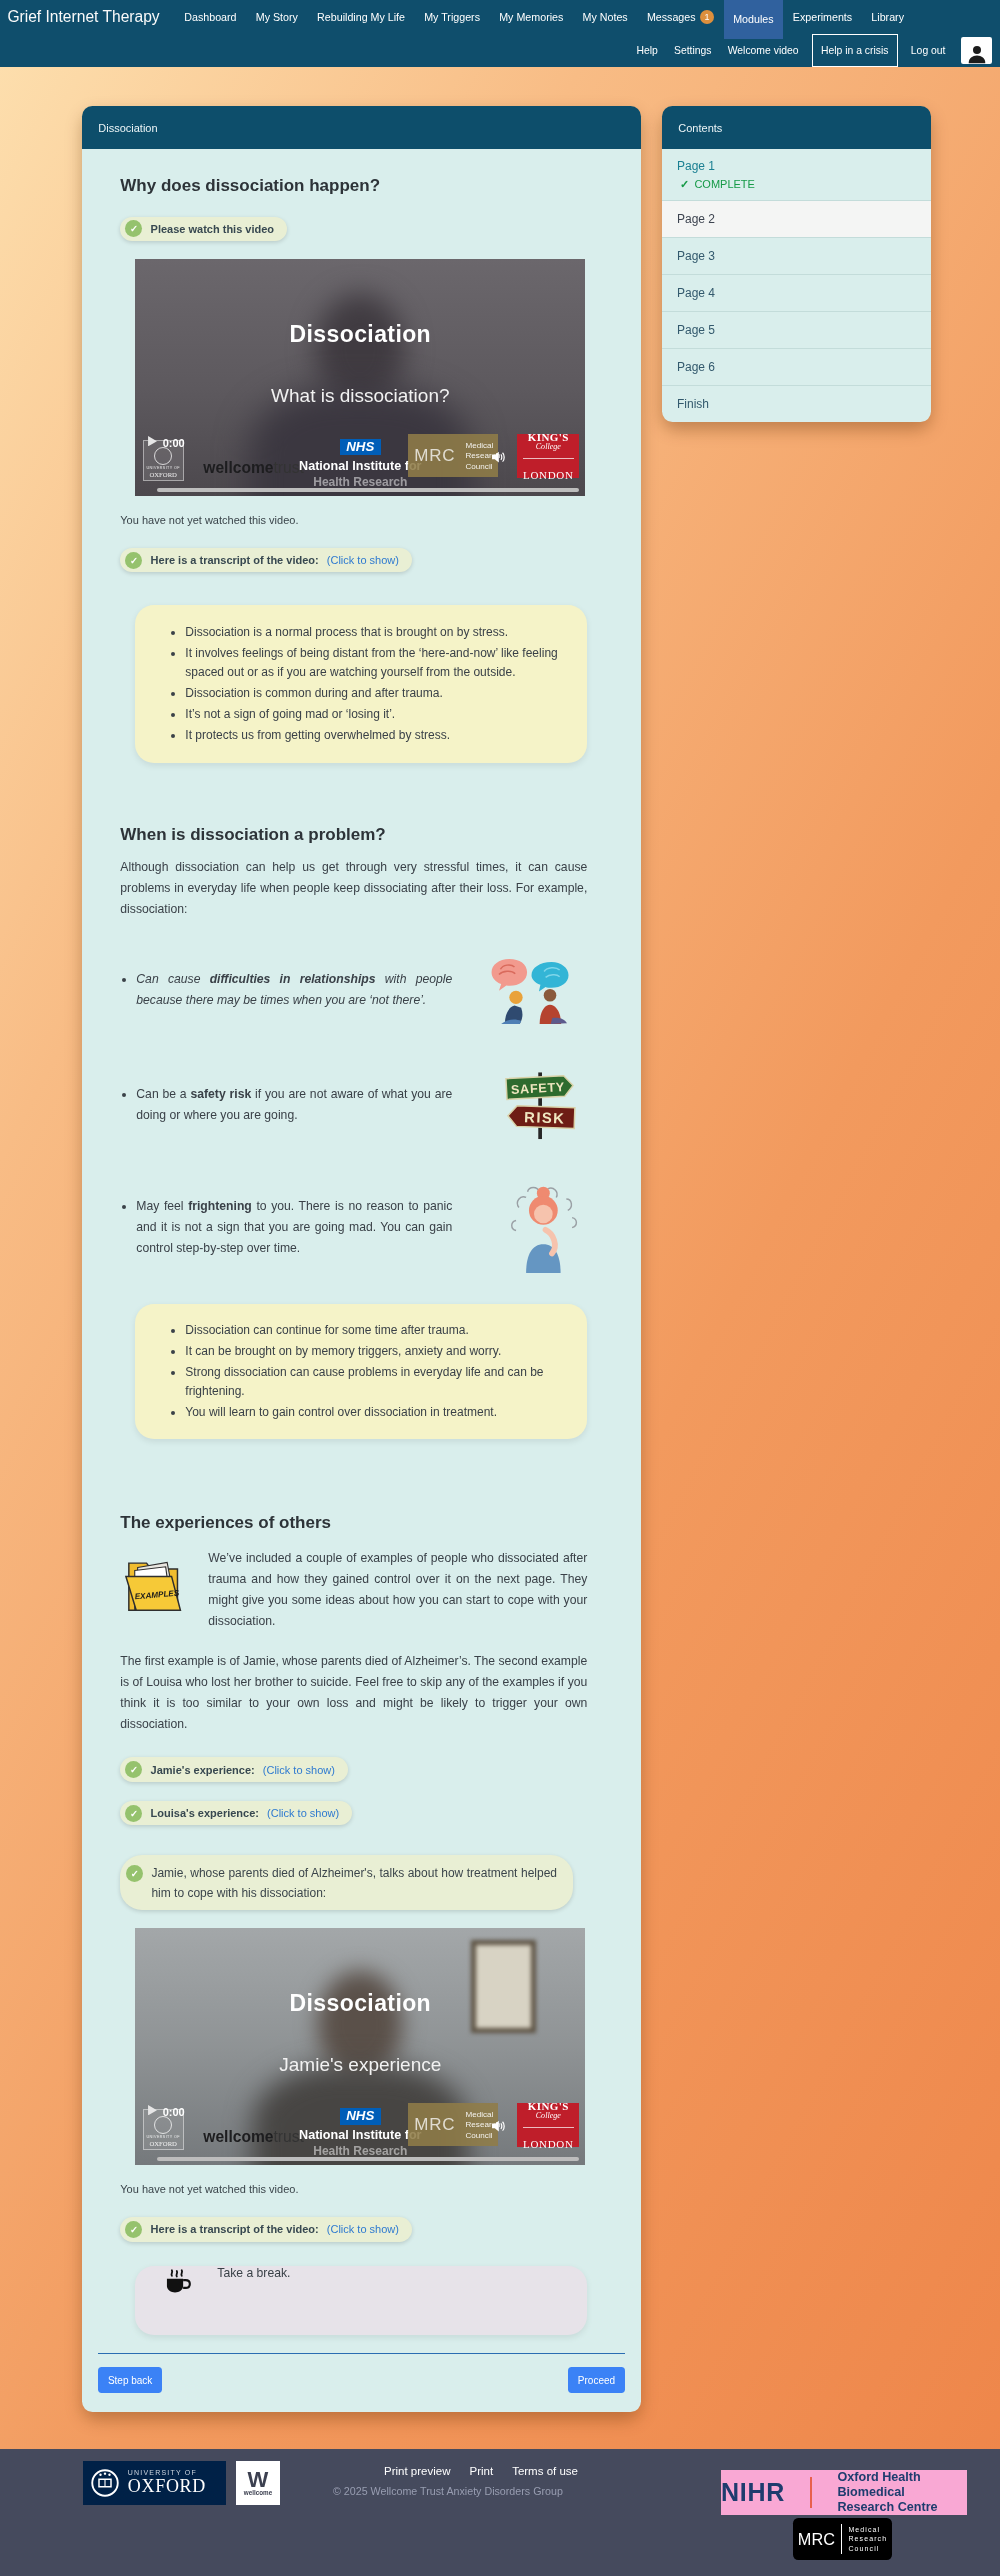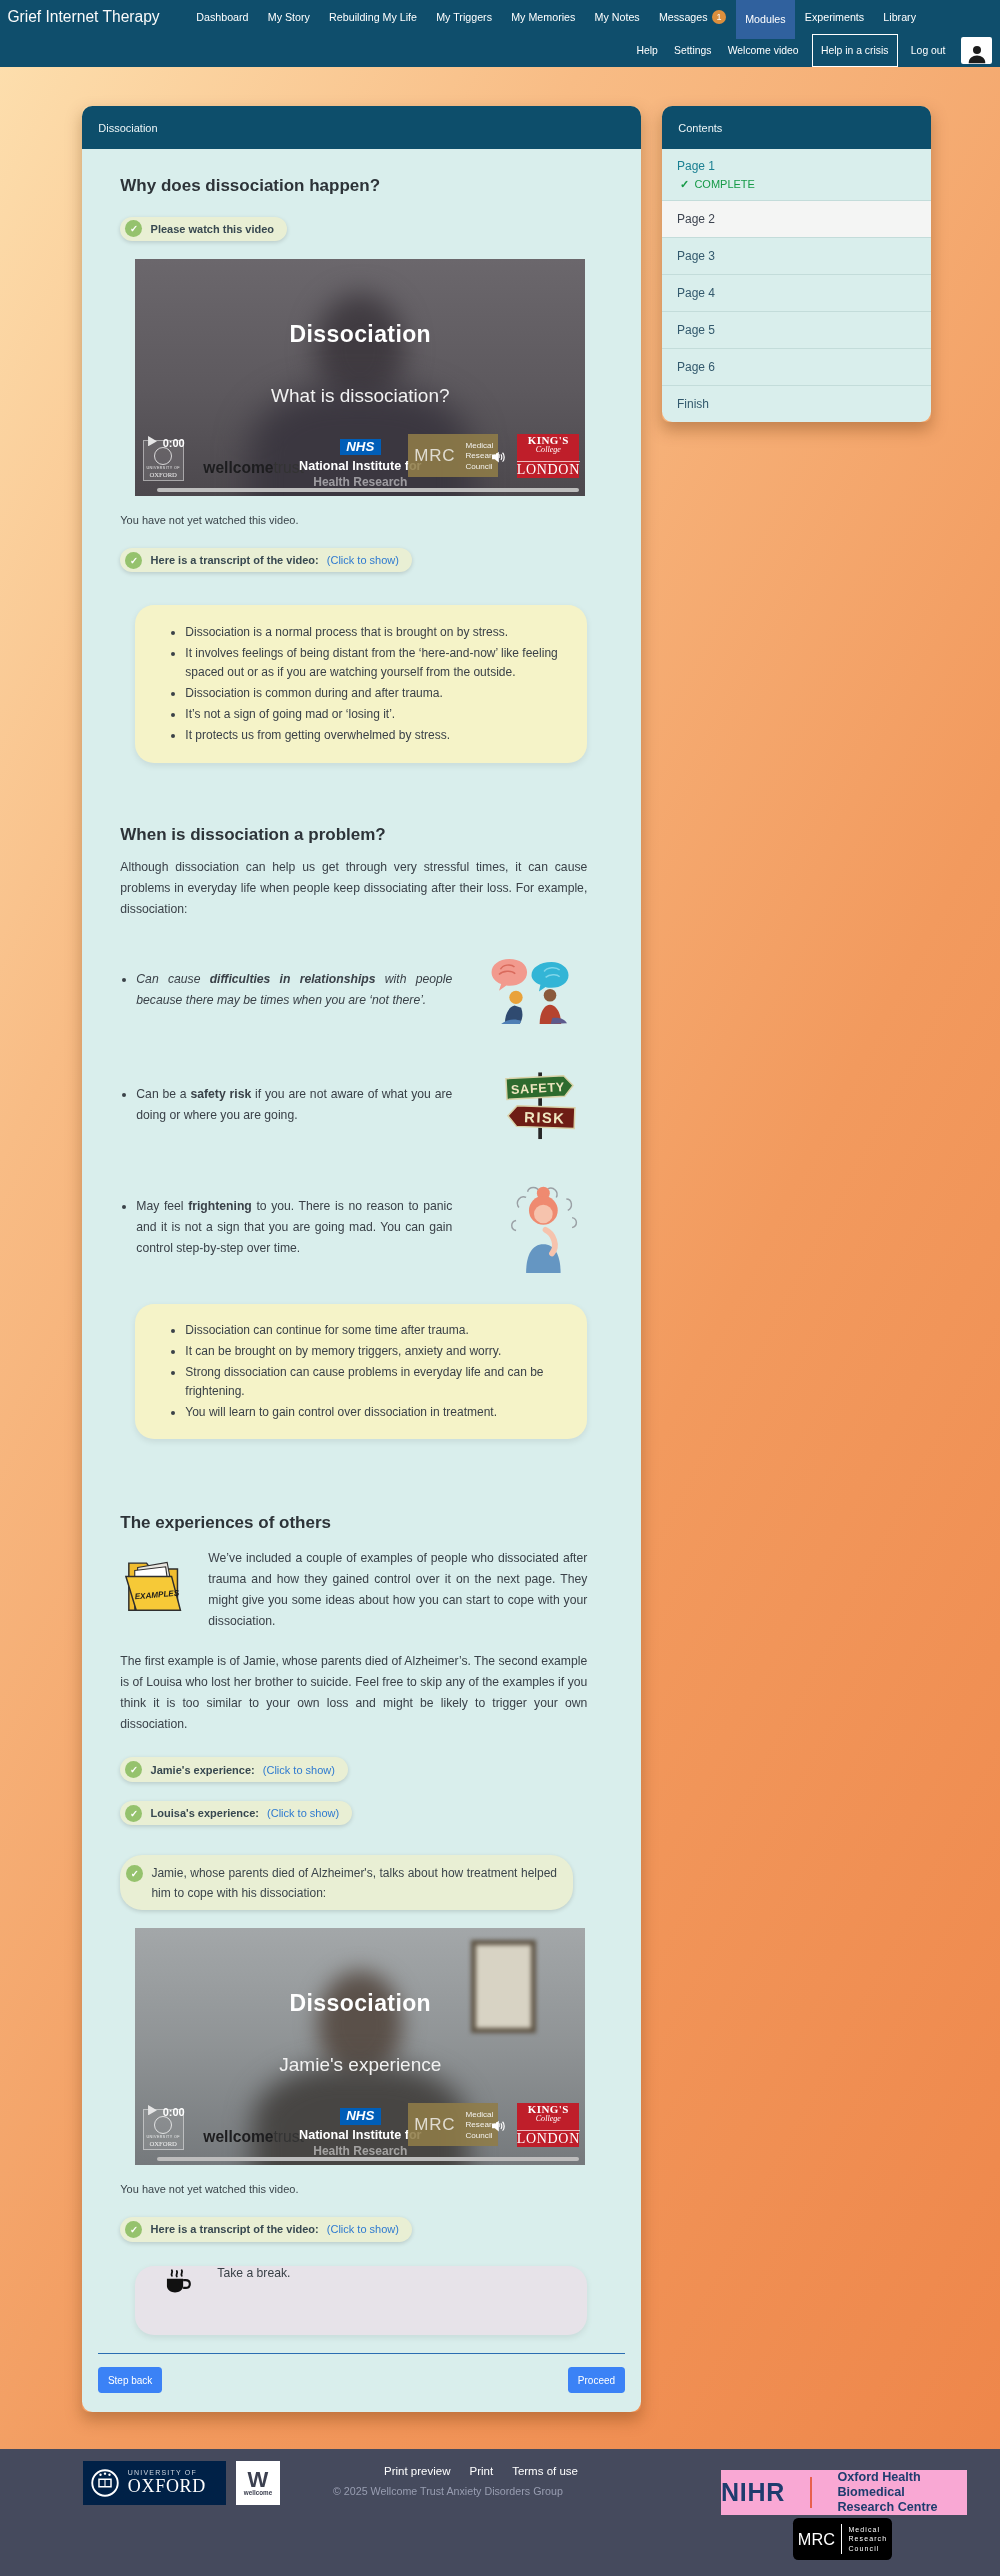--- a/index.html
+++ b/index.html
@@ -6,31 +6,31 @@
   html,body { width:1001px; }
   body {
     height:2576px;
     font-family:"Liberation Sans", sans-serif;
     background: linear-gradient(118deg,#fde0af 0%,#f8bc85 26%,#f29a5e 60%,#ee8549 100%);
     overflow:hidden;
     position:relative;
   }
   
   .nav1 { height:34px; background:#0f4e6c; display:flex; align-items:center; padding-left:7.4px; position:relative; z-index:6; }
-  .brand { color:#fafafa; font-size:15.6px; margin-right:27px; white-space:nowrap; }
+  .brand { color:#fafafa; font-size:15.6px; margin-right:15px; white-space:nowrap; }
   .nav-item { color:#fff; font-size:10.7px; padding:0 9.6px; height:34px; display:flex; align-items:center; gap:4.4px; cursor:pointer; white-space:nowrap; }
   .nav-item.active { background:#30619e; height:39px; margin-bottom:-4.4px; position:relative; }
   .badge { background:#dd8f3d; width:14px; height:14px; border-radius:50%; font-size:9px; color:#fff; display:flex; align-items:center; justify-content:center; }
   .nav2 { height:33px; background:#0f4e6c; display:flex; align-items:center; justify-content:flex-end; padding-right:9px; position:relative; z-index:5; }
   .nav2 .nav-item { height:33px; padding:0 8.1px; font-size:10.4px; }
   .crisis { border:0.7px solid #fff; padding:5.2px 8.1px; margin:0 5.2px; }
   .avatar { width:31px; height:27px; background:#fff; border-radius:2.2px; margin-left:7.4px; display:flex; align-items:flex-end; justify-content:center; overflow:hidden; cursor:pointer; }
   
   .main-area { position:relative; height:2382px; }
-  .card { border-radius:7px; box-shadow:0 7.4px 16.3px rgba(96,50,10,.35); }
+  .card { border-radius:15px; box-shadow:0 7.4px 16.3px rgba(96,50,10,.35); }
   .card-main { position:absolute; left:82px; top:39px; width:559px; }
   .card-side { position:absolute; left:662px; top:39px; width:269px; }
   .card-head { background:#0d4e6b; height:43px; border-radius:10.4px 10.4px 0 0; display:flex; align-items:center; padding-left:16.3px; color:#edf5f7; font-size:11px; }
   .card-body { background:#d9eeec; border-radius:0 0 10.4px 10.4px; padding:25px 16.3px 19px; display:flex; flex-direction:column; height:2263px; overflow:hidden; }
   
   .crow { background:#d9eeec; padding:11px 15px; border-bottom:0.7px solid #c3dcda; cursor:pointer; }
   .crow.first { padding:10.4px 15px 9px; }
   .crow.current { background:#f4f5f4; }
   .crow.last { border-bottom:none; border-radius:0 0 10.4px 10.4px; }
   .crow .lbl { font-size:12px; color:#33596d; }
@@ -74,21 +74,21 @@
   .nhs-l1 { color:#fff; font-weight:700; font-size:12.6px; }
   .nhs-l2 { color:rgba(255,255,255,.5); font-weight:700; font-size:12px; margin-top:1.5px; }
   .v-mrcbox { position:absolute; right:87px; bottom:19px; width:90px; height:43px; background:rgba(143,124,72,.88); display:flex; align-items:center; padding:4.4px 6px; gap:5.2px; }
   .v-mrcbox .m { color:rgba(255,255,255,.75); font-size:17px; letter-spacing:0.7px; }
   .v-mrcbox .bar { width:1.5px; height:33px; background:rgba(255,255,255,.65); }
   .v-mrcbox .col { display:flex; flex-direction:column; gap:1.5px; color:rgba(255,255,255,.9); font-size:8.1px; }
   .v-speaker { position:absolute; right:79px; bottom:31px; line-height:0; }
   .v-kcl { position:absolute; right:6px; bottom:18px; width:62px; height:44px; background:#bf1e2a; color:#fff; display:flex; flex-direction:column; align-items:center; justify-content:center; font-family:"Liberation Serif",serif; }
   .kcl1 { font-size:11px; font-weight:700; letter-spacing:0.4px; }
   .kcl2 { font-size:8.1px; font-style:italic; margin-top:-0.7px; }
-  .kcl3 { font-size:14px; letter-spacing:0.7px; border-top:0.7px solid rgba(255,255,255,.7); padding-top:0; margin-top:7px; }
+  .kcl3 { font-size:11px; letter-spacing:0.7px; border-top:0.7px solid rgba(255,255,255,.7); padding-top:10px; margin-top:7px; }
   .v-progress { position:absolute; left:22px; right:6px; bottom:4.4px; height:3.7px; border-radius:2.2px; background:#bdbdbd; cursor:pointer; }
   
   .prob-row { width:465px; margin-left:22px; display:flex; align-items:center; }
   .prob-text { width:332px; }
   .prob-text ul { margin-left:16px; }
   .prob-text li { font-size:12.2px; line-height:21px; color:#3a4148; text-align:justify; }
   #prob1 { margin-top:33px; } #prob1 li { font-style:italic; }
   #prob2 { margin-top:41px; }
   #prob3 { margin-top:41px; }
   .prob-art { margin-left:auto; line-height:0; }

